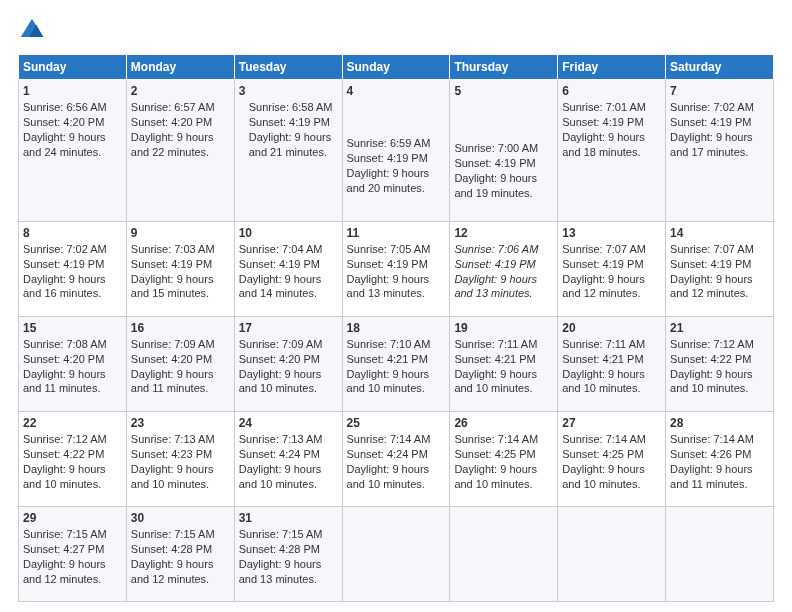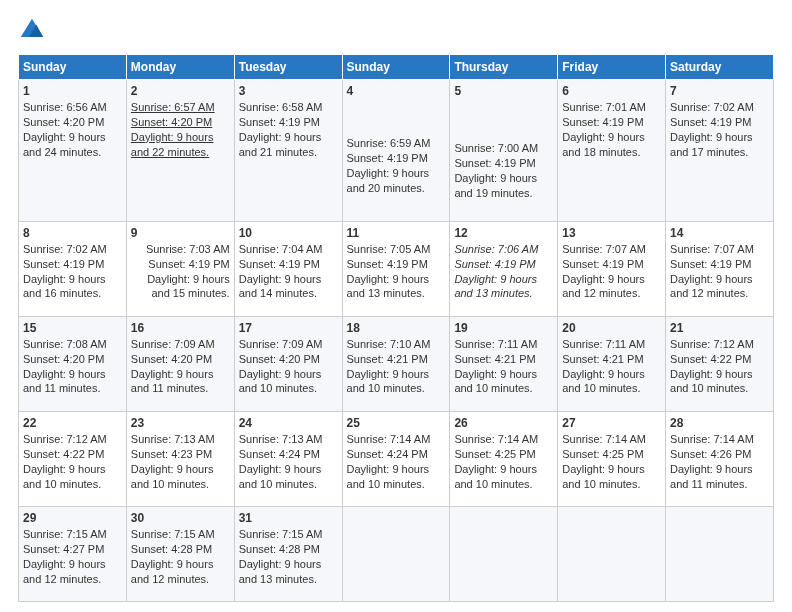--- a/index.html
+++ b/index.html
@@ -136,28 +136,28 @@
         <tr>
           <td>
             <span class="day-num">1</span>
             <div class="day-info" style="white-space: pre-line;">Sunrise: 6:56 AM
 Sunset: 4:20 PM
 Daylight: 9 hours
 and 24 minutes.</div>
           </td>
           <td>
             <span class="day-num">2</span>
-            <div class="day-info" style="white-space: pre-line; text-decoration: underline;">Sunrise: 6:57 AM
+            <div class="day-info" style="white-space: pre-line;">Sunrise: 6:57 AM
 Sunset: 4:20 PM
 Daylight: 9 hours
 and 22 minutes.</div>
           </td>
           <td>
             <span class="day-num">3</span>
-            <div class="day-info" style="white-space: pre-line;">Sunrise: 6:58 AM
+            <div class="day-info" style="white-space: pre-line; margin-left: 10px;">Sunrise: 6:58 AM
 Sunset: 4:19 PM
 Daylight: 9 hours
 and 21 minutes.</div>
           </td>
           <td>
             <span class="day-num">4</span>
             <div class="day-info" style="white-space: pre-line; margin-top: 37px;">Sunrise: 6:59 AM
 Sunset: 4:19 PM
 Daylight: 9 hours
 and 20 minutes.</div>
@@ -187,21 +187,21 @@
         <tr>
           <td>
             <span class="day-num">8</span>
             <div class="day-info" style="white-space: pre-line;">Sunrise: 7:02 AM
 Sunset: 4:19 PM
 Daylight: 9 hours
 and 16 minutes.</div>
           </td>
           <td>
             <span class="day-num">9</span>
-            <div class="day-info" style="white-space: pre-line; text-align: right;">Sunrise: 7:03 AM
+            <div class="day-info" style="white-space: pre-line;">Sunrise: 7:03 AM
 Sunset: 4:19 PM
 Daylight: 9 hours
 and 15 minutes.</div>
           </td>
           <td>
             <span class="day-num">10</span>
             <div class="day-info" style="white-space: pre-line;">Sunrise: 7:04 AM
 Sunset: 4:19 PM
 Daylight: 9 hours
 and 14 minutes.</div>

